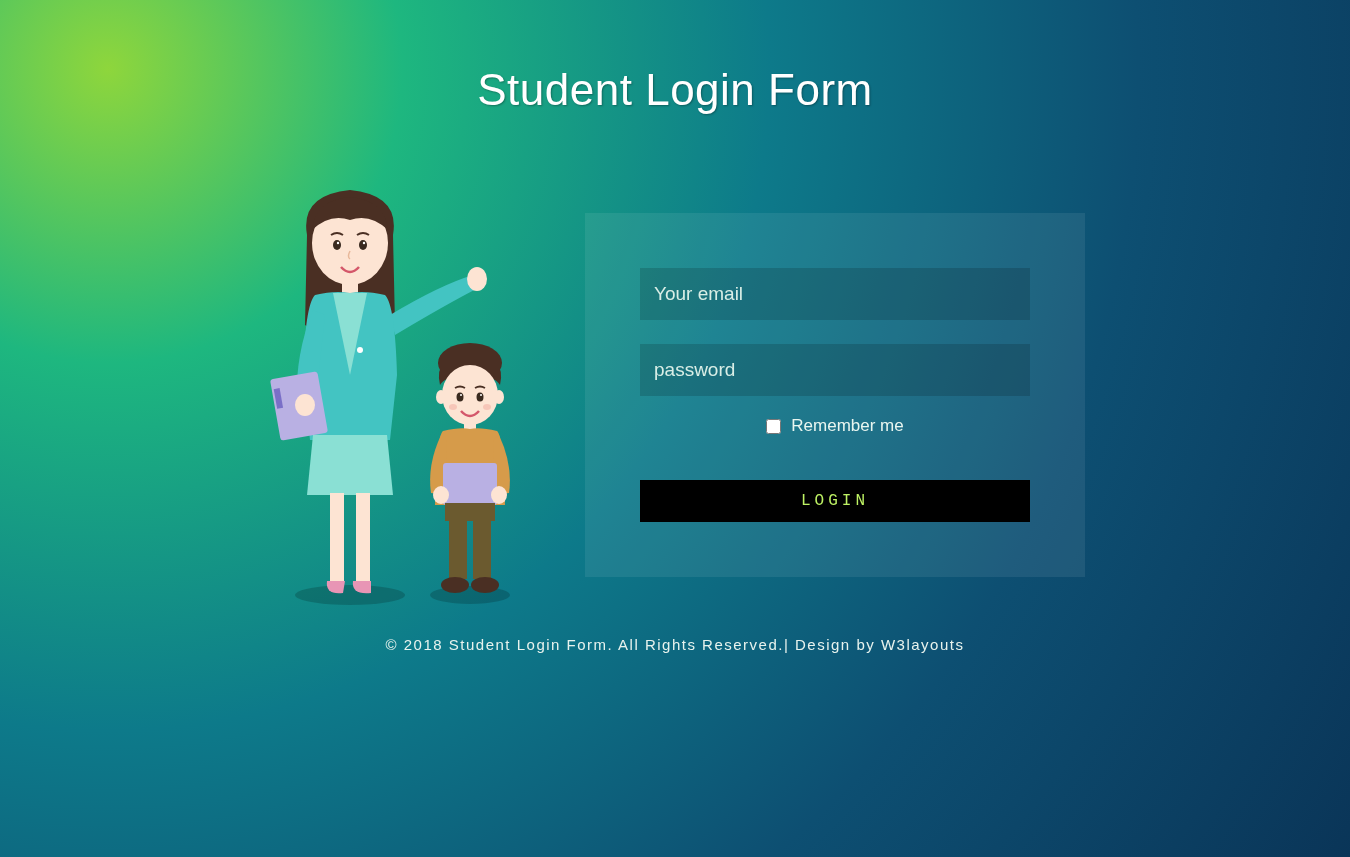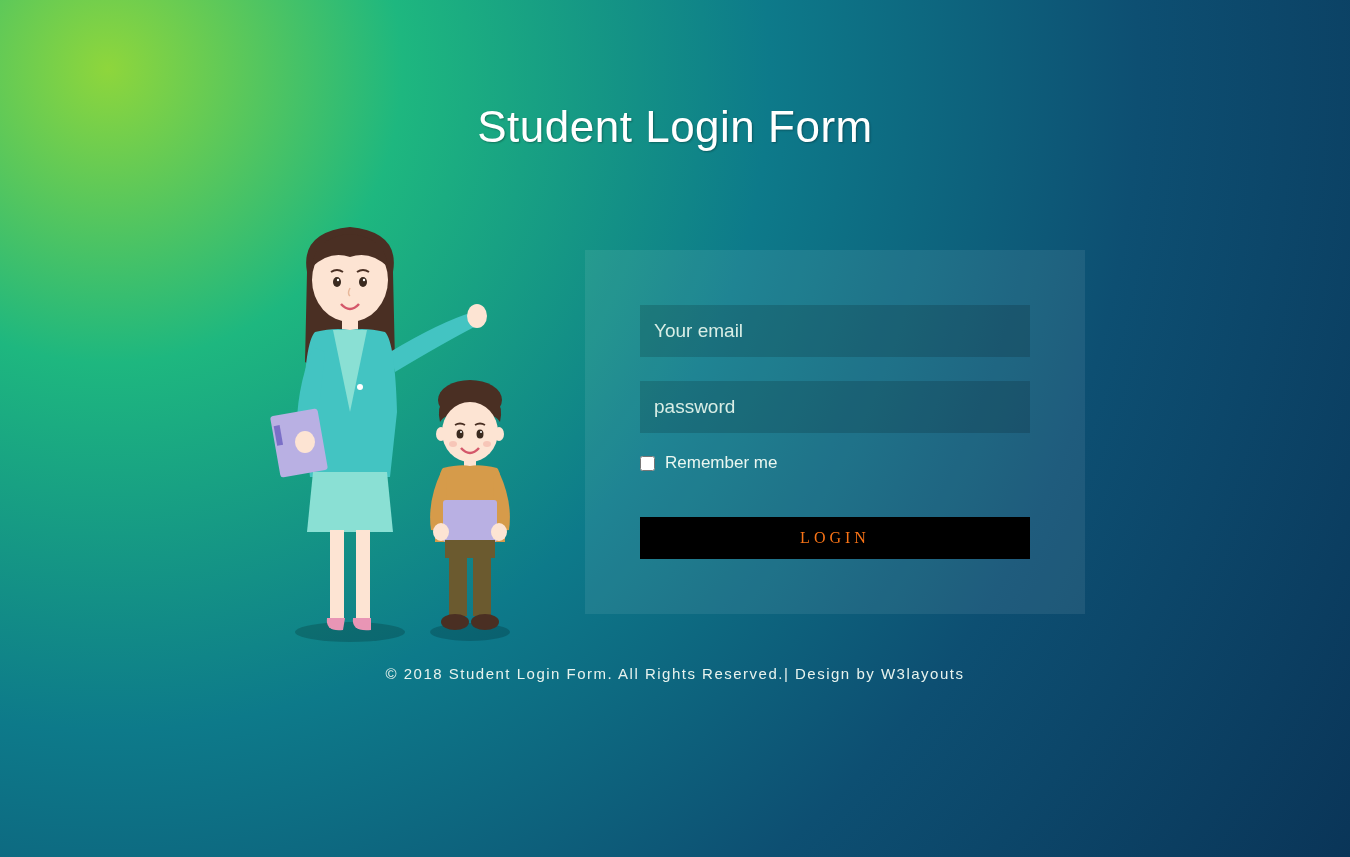--- a/index.html
+++ b/index.html
@@ -16,21 +16,20 @@
       position: relative;
     }
     .title {
       text-align: center;
       color: #ffffff;
       font-size: 44px;
       font-weight: 400;
       padding-top: 65px;
       text-shadow: 1px 1px 2px rgba(0,0,0,0.3);
       letter-spacing: 0.5px;
-      margin-top: 37px;
     }
     .main-wrap {
       display: flex;
       justify-content: center;
       align-items: center;
       margin-top: 70px;
       gap: 0;
     }
     .illustration {
       width: 300px;
@@ -58,44 +57,45 @@
       color: #d9eee6;
       font-weight: 400;
     }
     .remember-wrap {
       display: flex;
       align-items: center;
       color: #e9f6f0;
       font-size: 17px;
       margin-bottom: 44px;
       margin-top: -4px;
+      justify-content: center;
     }
     .remember-wrap input[type="checkbox"] {
       width: 15px;
       height: 15px;
       margin-right: 10px;
       accent-color: #fff;
       background: #fff;
     }
     .login-btn {
       width: 100%;
       background: #000000;
-      color: #f97316;
+      color: #bef264;
       border: none;
       font-size: 16px;
       letter-spacing: 4px;
       padding: 12px 0;
       cursor: pointer;
-      font-family: Liberation Serif, serif;
+      font-family: Liberation Mono, monospace;
     }
     .footer {
       position: absolute;
       width: 100%;
       text-align: center;
-      top: 665px;
+      top: 636px;
       color: #e8f3ee;
       font-size: 15px;
       letter-spacing: 1.5px;
     }
     .footer a {
       color: #e8f3ee;
       text-decoration: none;
     }
 
     

